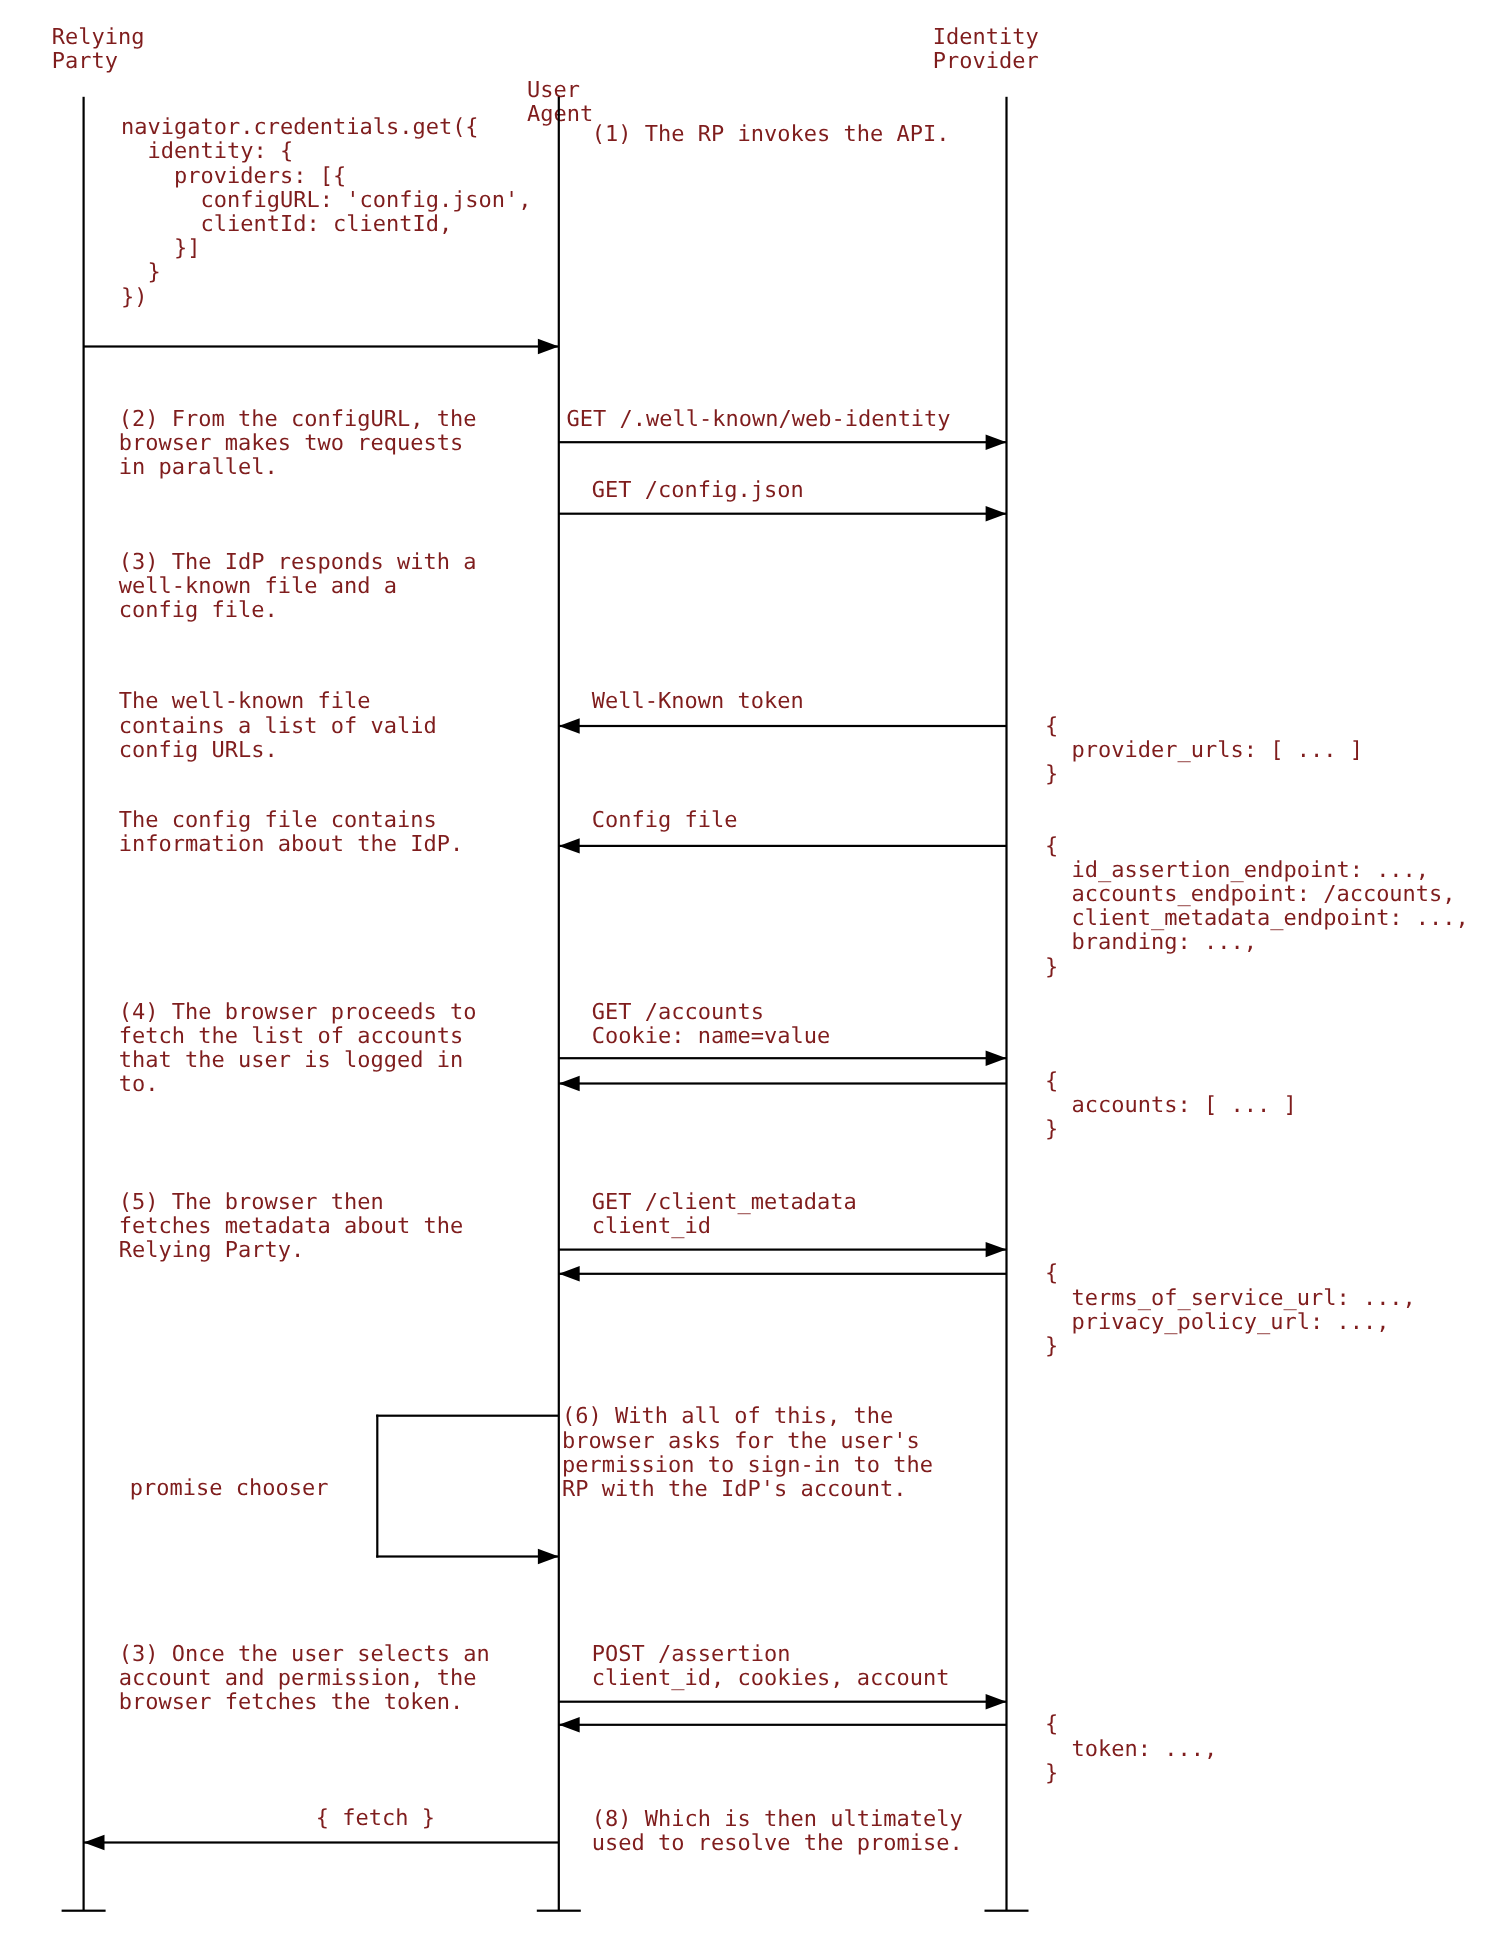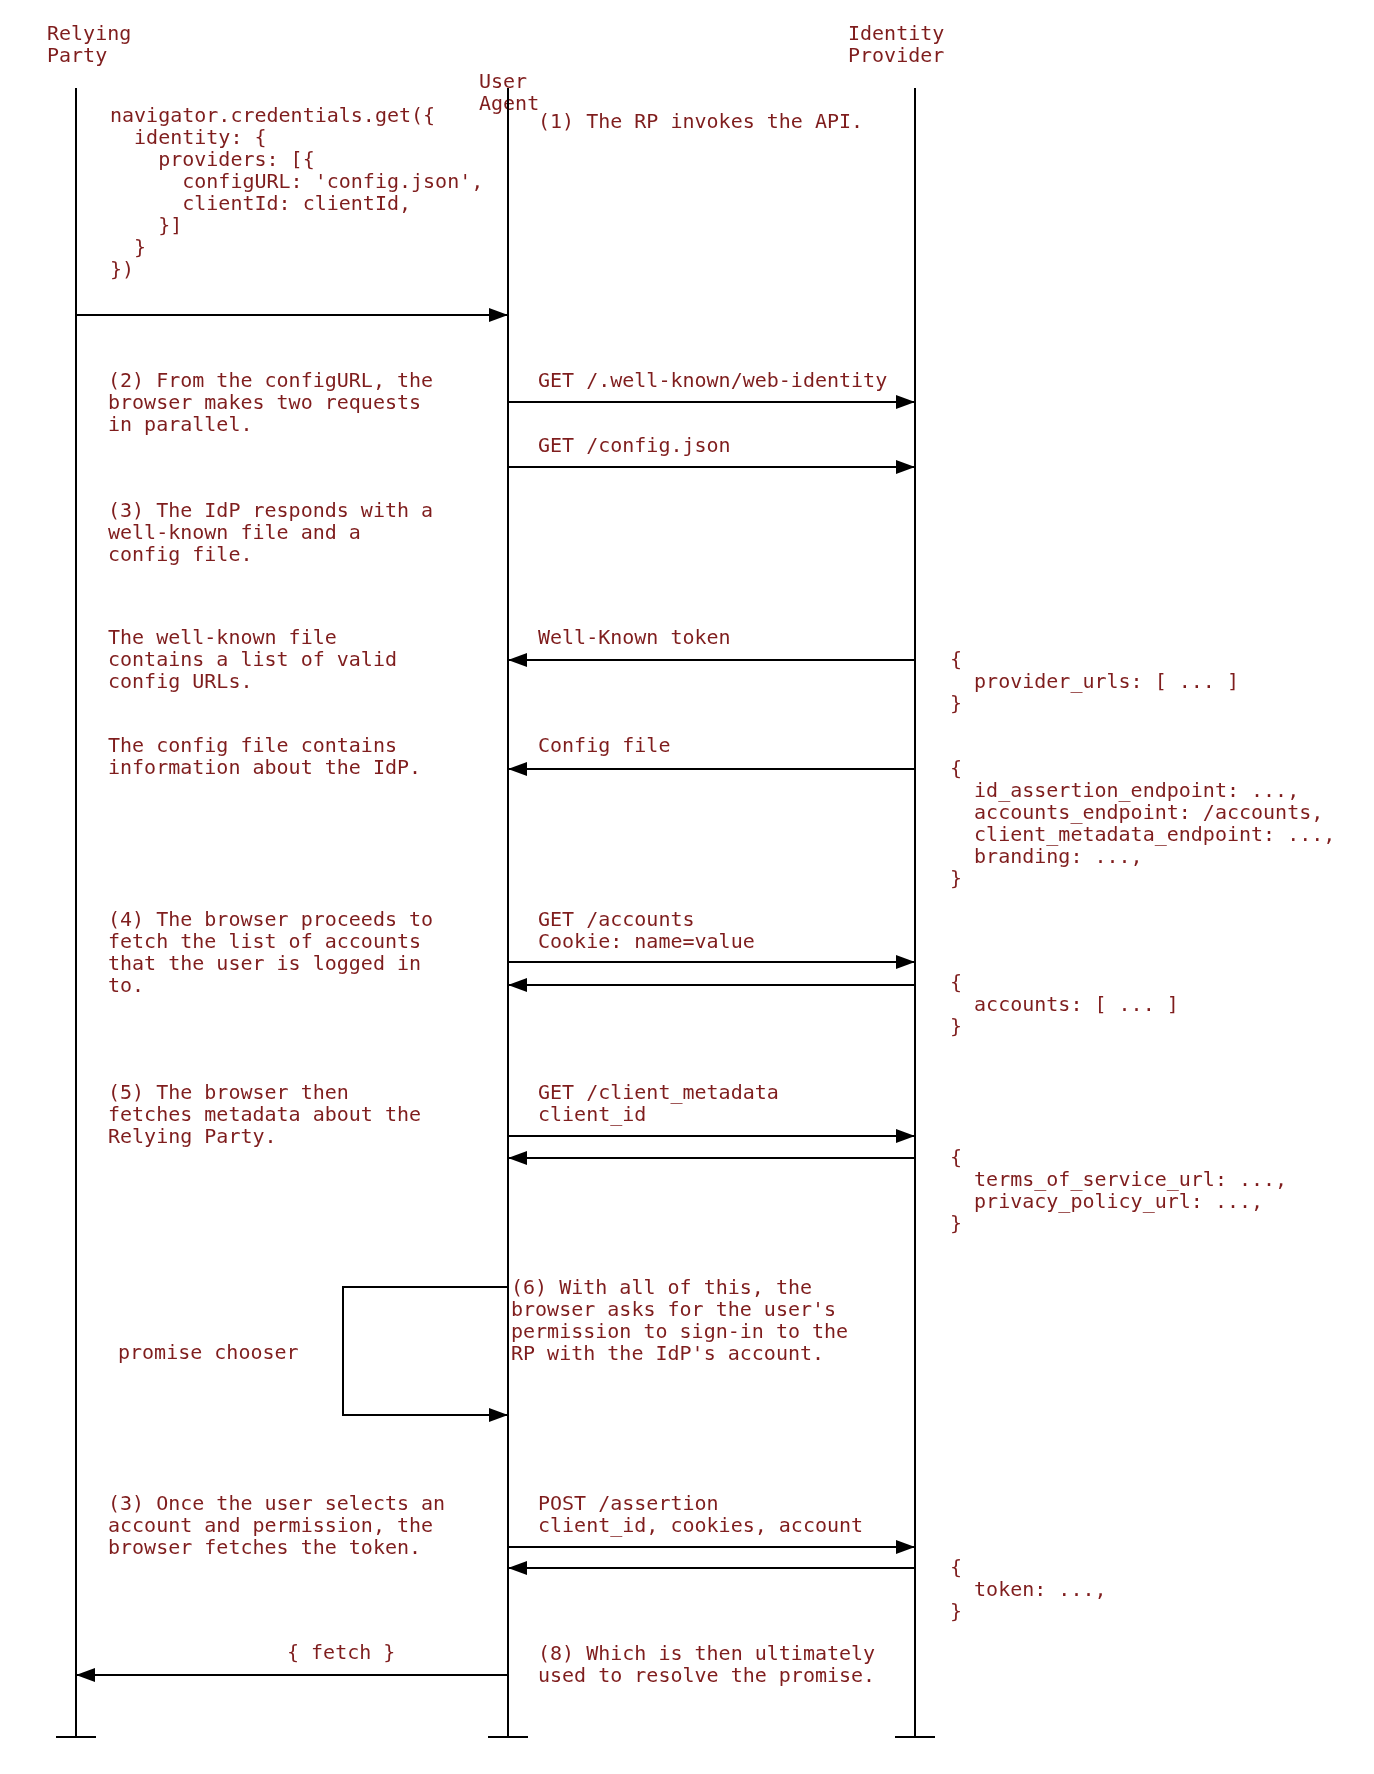--- a/index.html
+++ b/index.html
@@ -68,21 +68,21 @@
 that the user is logged in
 to.</div>
   <div class="txt" style="left:108px;top:1081px;">(5) The browser then
 fetches metadata about the
 Relying Party.</div>
   <div class="txt" style="left:108px;top:1492px;">(3) Once the user selects an
 account and permission, the
 browser fetches the token.</div>
 
   <div class="txt" style="left:538px;top:110px;">(1) The RP invokes the API.</div>
-  <div class="txt" style="left:538px;top:369px;">GET /.well-known/web-identity</div>
+  <div class="txt" style="left:515px;top:369px;">GET /.well-known/web-identity</div>
   <div class="txt" style="left:538px;top:434px;">GET /config.json</div>
   <div class="txt" style="left:538px;top:626px;">Well-Known token</div>
   <div class="txt" style="left:538px;top:734px;">Config file</div>
   <div class="txt" style="left:538px;top:908px;">GET /accounts
 Cookie: name=value</div>
   <div class="txt" style="left:538px;top:1081px;">GET /client_metadata
 client_id</div>
   <div class="txt" style="left:511px;top:1276px;">(6) With all of this, the
 browser asks for the user's
 permission to sign-in to the

